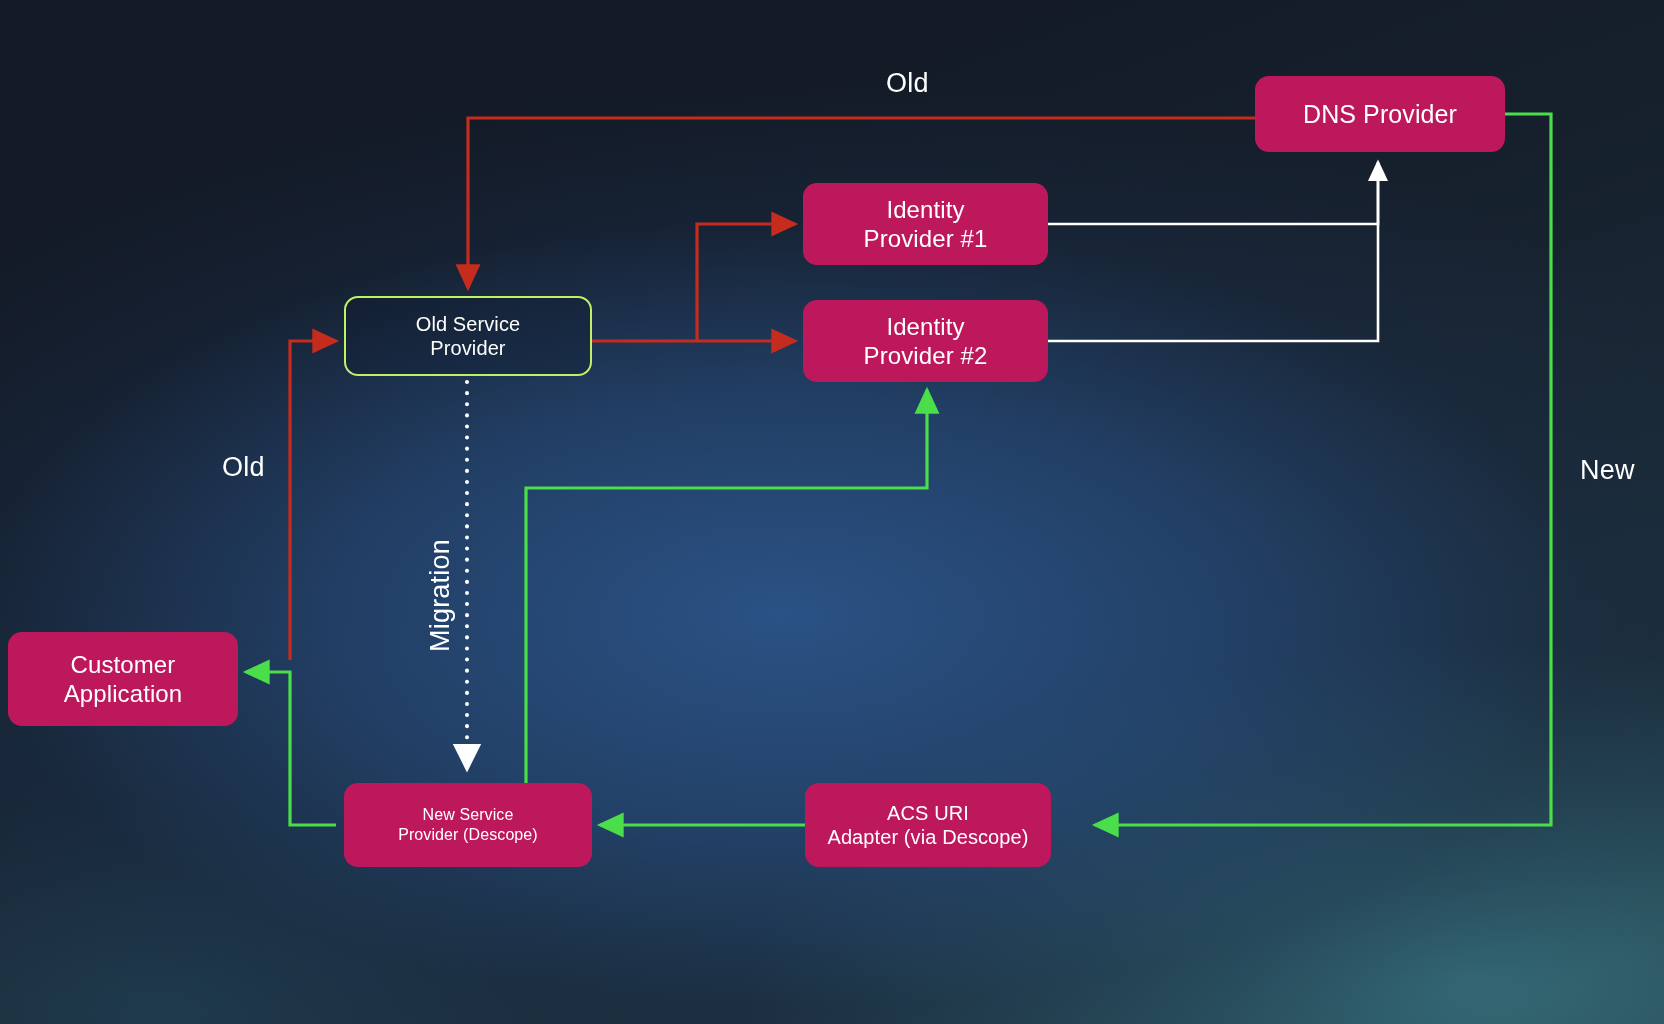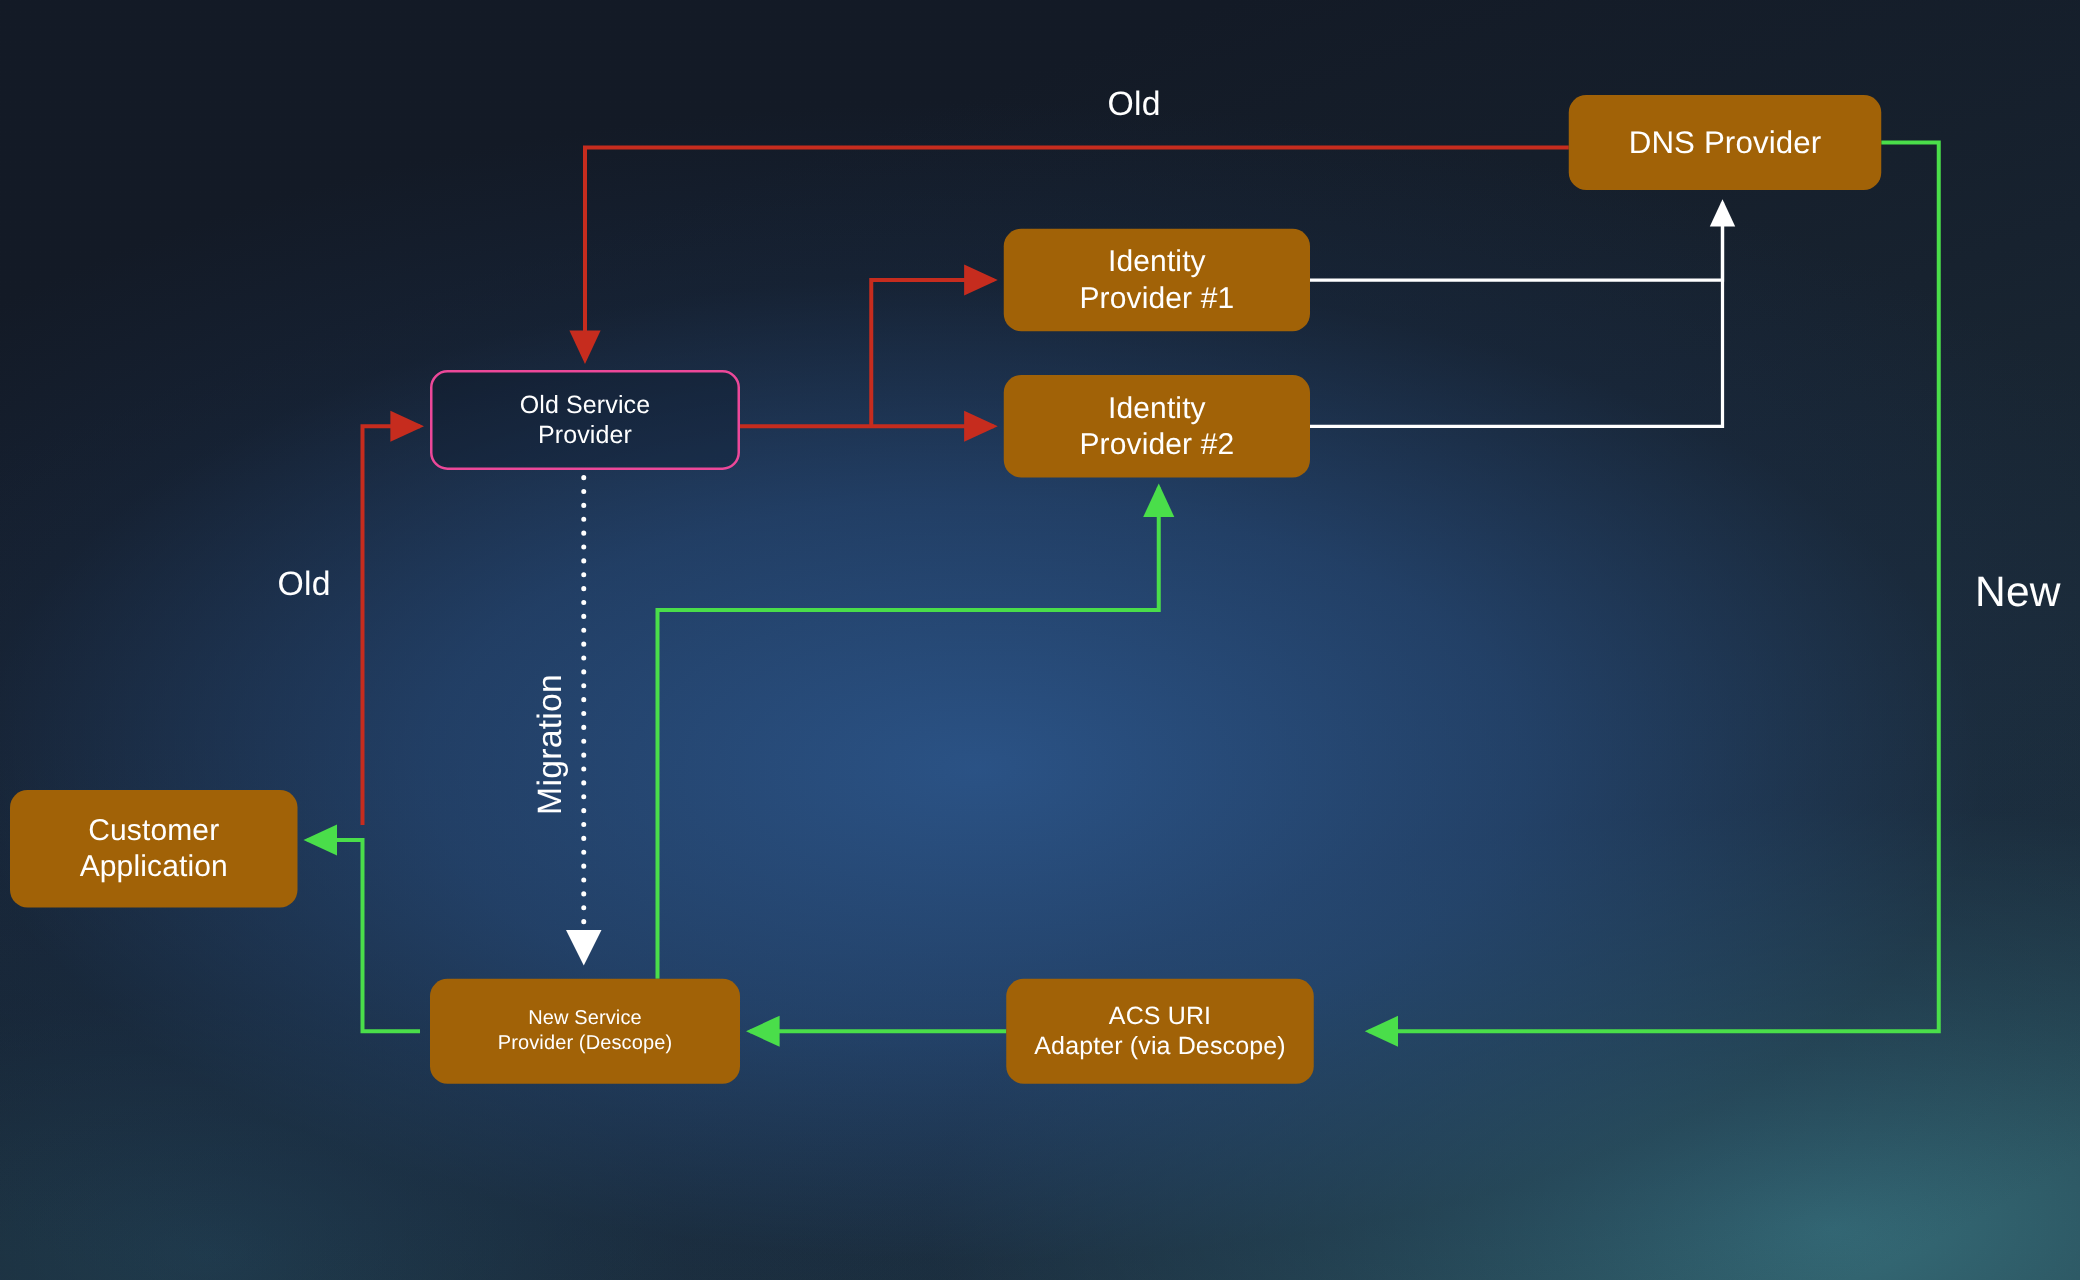--- a/index.html
+++ b/index.html
@@ -55,25 +55,25 @@
     display: flex;
     align-items: center;
     justify-content: center;
     text-align: center;
     color: #ffffff;
     line-height: 1.22;
     white-space: pre-line;
     letter-spacing: 0.1px;
   }
   .node.filled {
-    background: #a16207;
+    background: #be185d;
   }
   .node.outlined {
     background: rgba(14,24,40,0.30);
-    border: 2px solid #ec4899;
+    border: 2px solid #bef264;
   }
 
   .edge-label {
     position: absolute;
     color: #ffffff;
     white-space: nowrap;
     letter-spacing: 0.2px;
   }
   .edge-label.vertical {
     transform: rotate(-90deg);
@@ -144,17 +144,17 @@
   <div class="node filled" style="left:344px; top:783px; width:248px; height:84px; font-size:16px;">New Service
 Provider (Descope)</div>
 
   <div class="node filled" style="left:805px; top:783px; width:246px; height:84px; font-size:20px;">ACS URI
 Adapter (via Descope)</div>
 
   <div class="edge-label" style="left:886px; top:68px; font-size:27px;">Old</div>
 
   <div class="edge-label" style="left:222px; top:452px; font-size:27px;">Old</div>
 
-  <div class="edge-label" style="left:1580px; top:455px; font-size:34px;">New</div>
+  <div class="edge-label" style="left:1580px; top:455px; font-size:27px;">New</div>
 
   <div class="edge-label vertical" style="left:375px; top:580px; width:130px; text-align:center; font-size:27px;">Migration</div>
 
 </div>
 
 </body></html>

